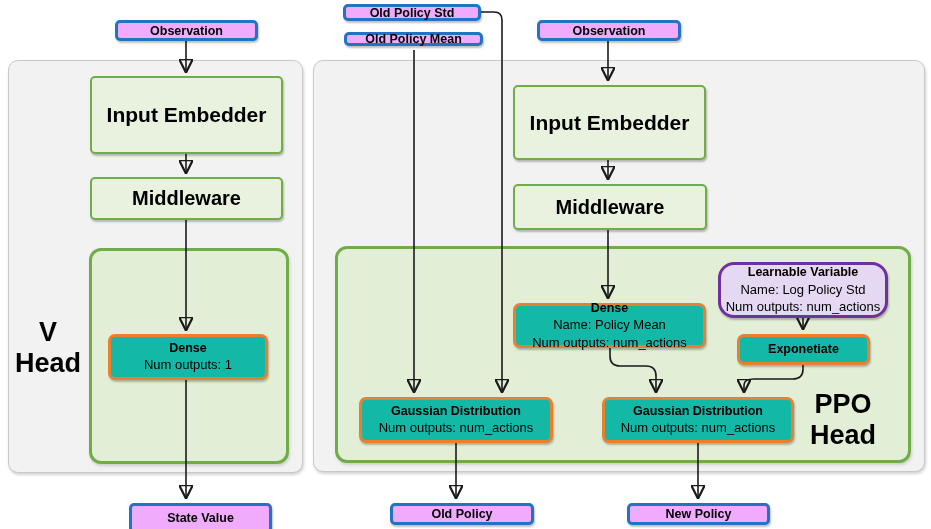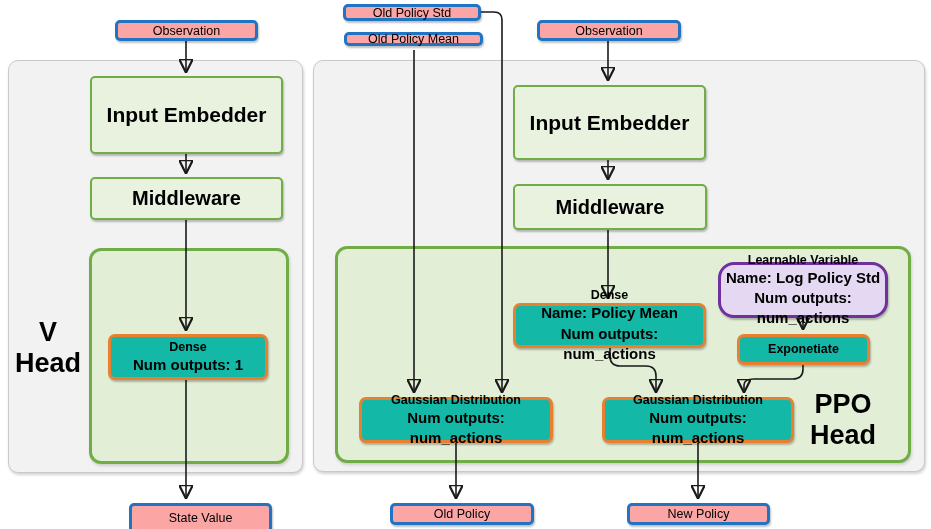--- a/index.html
+++ b/index.html
@@ -15,35 +15,35 @@
     position:absolute;background:#e2eed5;border:3px solid #70ad47;
     border-radius:12px;box-shadow:1px 2px 3px rgba(0,0,0,0.15);
   }
   .node{
     position:absolute;display:flex;flex-direction:column;
     align-items:center;justify-content:center;text-align:center;
     box-sizing:border-box;border-radius:5px;
     box-shadow:1px 2px 2px rgba(0,0,0,0.25);
   }
   .blue-node{
-    background:#fca5a5;border:3px solid #2173c4;border-radius:5px;
-    font-weight:normal;font-size:12.5px;
+    background:#f0abfc;border:3px solid #2173c4;border-radius:5px;
+    font-weight:bold;font-size:12.5px;
   }
   .green-node{
     background:#e8f2df;border:2px solid #70ad47;border-radius:5px;
     font-weight:bold;font-size:21px;
   }
   .orange-node{
     background:#14b8a6;border:3px solid #e8802f;border-radius:7px;
   }
   .purple-node{
     background:#e5d8f2;border:3px solid #7030a0;border-radius:16px;
   }
   .node .title{font-weight:bold;font-size:12.5px;line-height:1.3;}
-  .node .sub{font-weight:bold;font-size:15px;line-height:1.35;}
+  .node .sub{font-weight:normal;font-size:13px;line-height:1.35;}
   .head-label{
     position:absolute;font-weight:bold;font-size:27px;line-height:1.15;
     text-align:center;color:#000;
   }
   #wires{position:absolute;left:0;top:0;width:931px;height:529px;}
   #wires path{fill:none;stroke:#1a1a1a;stroke-width:1.6;}
 </style>
 </head>
 <body>
 

